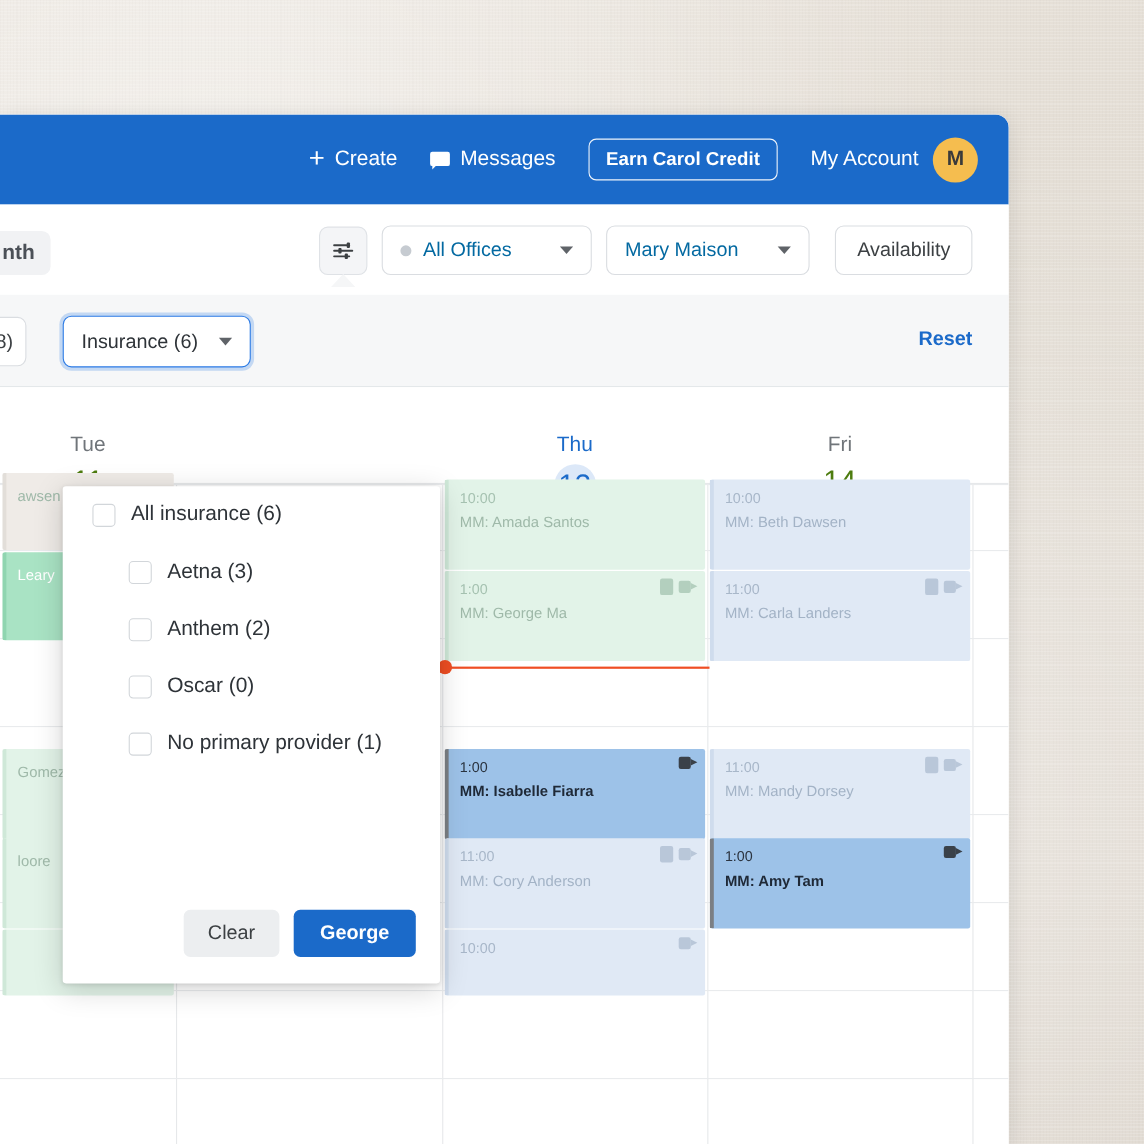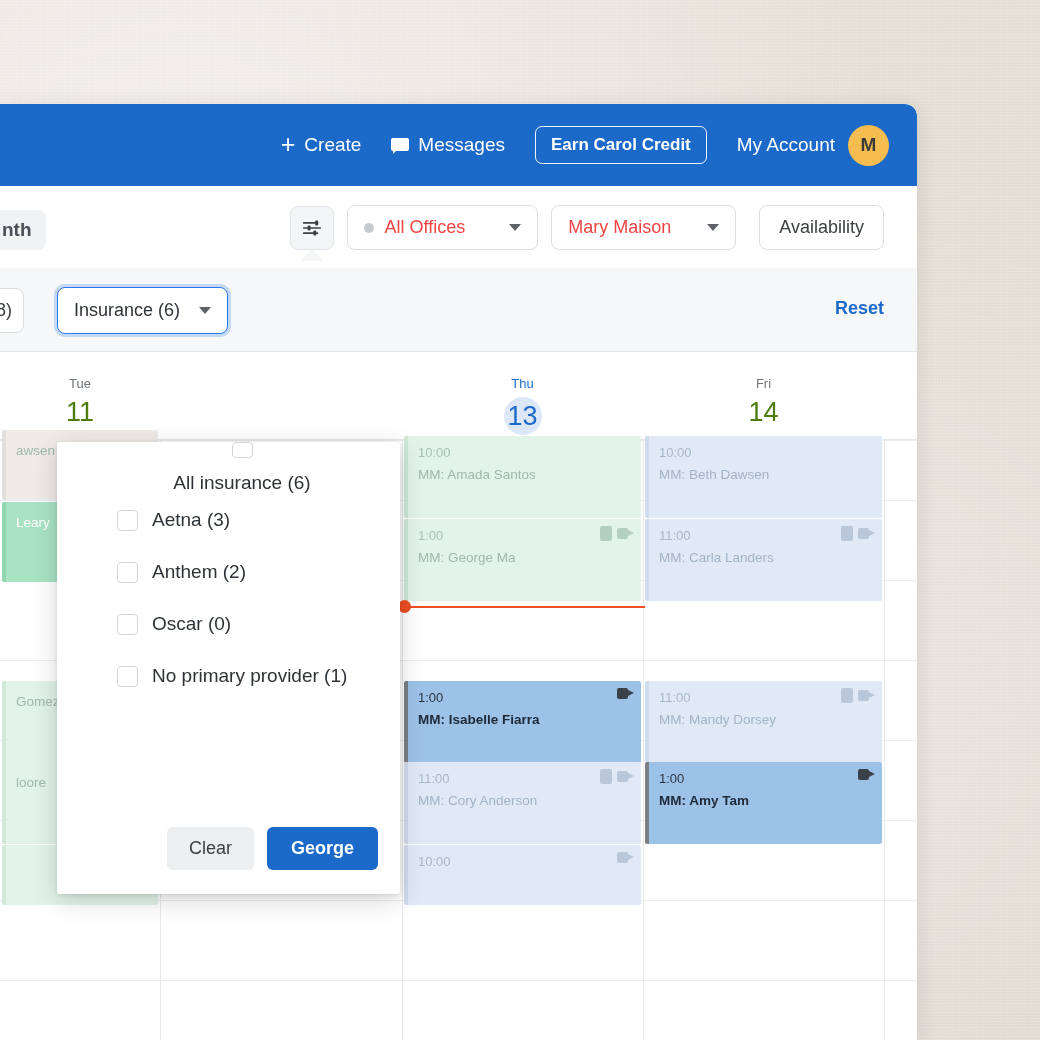--- a/index.html
+++ b/index.html
@@ -95,21 +95,21 @@
     display:flex; align-items:center; gap:13px;
   }
   .icon-btn {
     width:44px; height:44px; border:1px solid #dfe2e6; border-radius:8px;
     background:#f4f5f7; display:flex; align-items:center; justify-content:center;
     cursor:pointer; position:relative;
   }
   .select-pill {
     height:45px; border:1px solid #dadde1; border-radius:8px; background:#fff;
     display:flex; align-items:center; gap:11px; padding:0 16px;
-    font-size:18px; color:#ef4444; cursor:pointer; white-space:nowrap;
+    font-size:18px; color:#0369a1; cursor:pointer; white-space:nowrap;
   }
   .grey-dot { width:10px;height:10px;border-radius:50%;background:#c6cbd1;display:inline-block;}
   .caret { width:0;height:0;border-left:6px solid transparent;border-right:6px solid transparent;
     border-top:7px solid #5f6368; }
   .avail-btn {
     height:45px; border:1px solid #dadde1; border-radius:8px; background:#fff;
     display:flex;align-items:center;padding:0 19px;font-size:18px;color:#3c4043;
     cursor:pointer; white-space:nowrap; margin-left:10px;
   }
   .tri-up {
@@ -146,21 +146,21 @@
 
   
   .cal {
     position:absolute; left:0; top:248px; right:0; bottom:0;
     background:#fff; overflow:hidden;
   }
   .cal-head { height:88px; position:relative; border-bottom:1px solid #e6e8ea; }
   .dayhead {
     position:absolute; top:24px; width:160px; text-align:center;
   }
-  .dayhead .dow { font-size:13px; color:#70757a; margin-bottom:6px; }
+  .dayhead .dow { font-size:19px; color:#70757a; margin-bottom:6px;margin-top:18px; }
   .dayhead .dnum { font-size:27px; color:#4d7c0f; font-weight:400; }
   .dayhead.today .dow { color:#1b6ac9; }
   .dayhead.today .dnum {
     color:#1b6ac9; font-weight:500;
     display:inline-block; width:38px; height:38px; line-height:38px;
     border-radius:50%; background:#dce8f8;
   }
   .gridwrap { position:absolute; left:0; top:88px; right:0; bottom:0; }
   .vline { position:absolute; top:0; bottom:0; width:1px; background:#e6e8ea; }
   .hline { position:absolute; left:0; right:0; height:1px; background:#e9ebed; }
@@ -197,21 +197,21 @@
     position:absolute; left:57px; top:338px; width:343px; height:452px;
     background:#fff; border-radius:3px;
     box-shadow:0 6px 26px rgba(0,0,0,.17), 0 1px 4px rgba(0,0,0,.10);
     z-index:50;
   }
   .dd-row {
     display:flex; align-items:center; gap:14px;
     height:52px; padding-left:27px; cursor:pointer;
     font-size:19px; color:#2e3338;
   }
-  .dd-row.first { padding-left:27px;flex-direction:column; }
+  .dd-row.first { padding-left:27px; }
   .dd-row.child { padding-left:60px; }
   .cb {
     width:21px; height:21px; min-width:21px;
     border:1.5px solid #d2d6da; border-radius:4px; background:#fff;
   }
   .dd-actions {
     position:absolute; right:22px; bottom:24px;
     display:flex; gap:13px; align-items:center;
   }
   .btn-clear {

